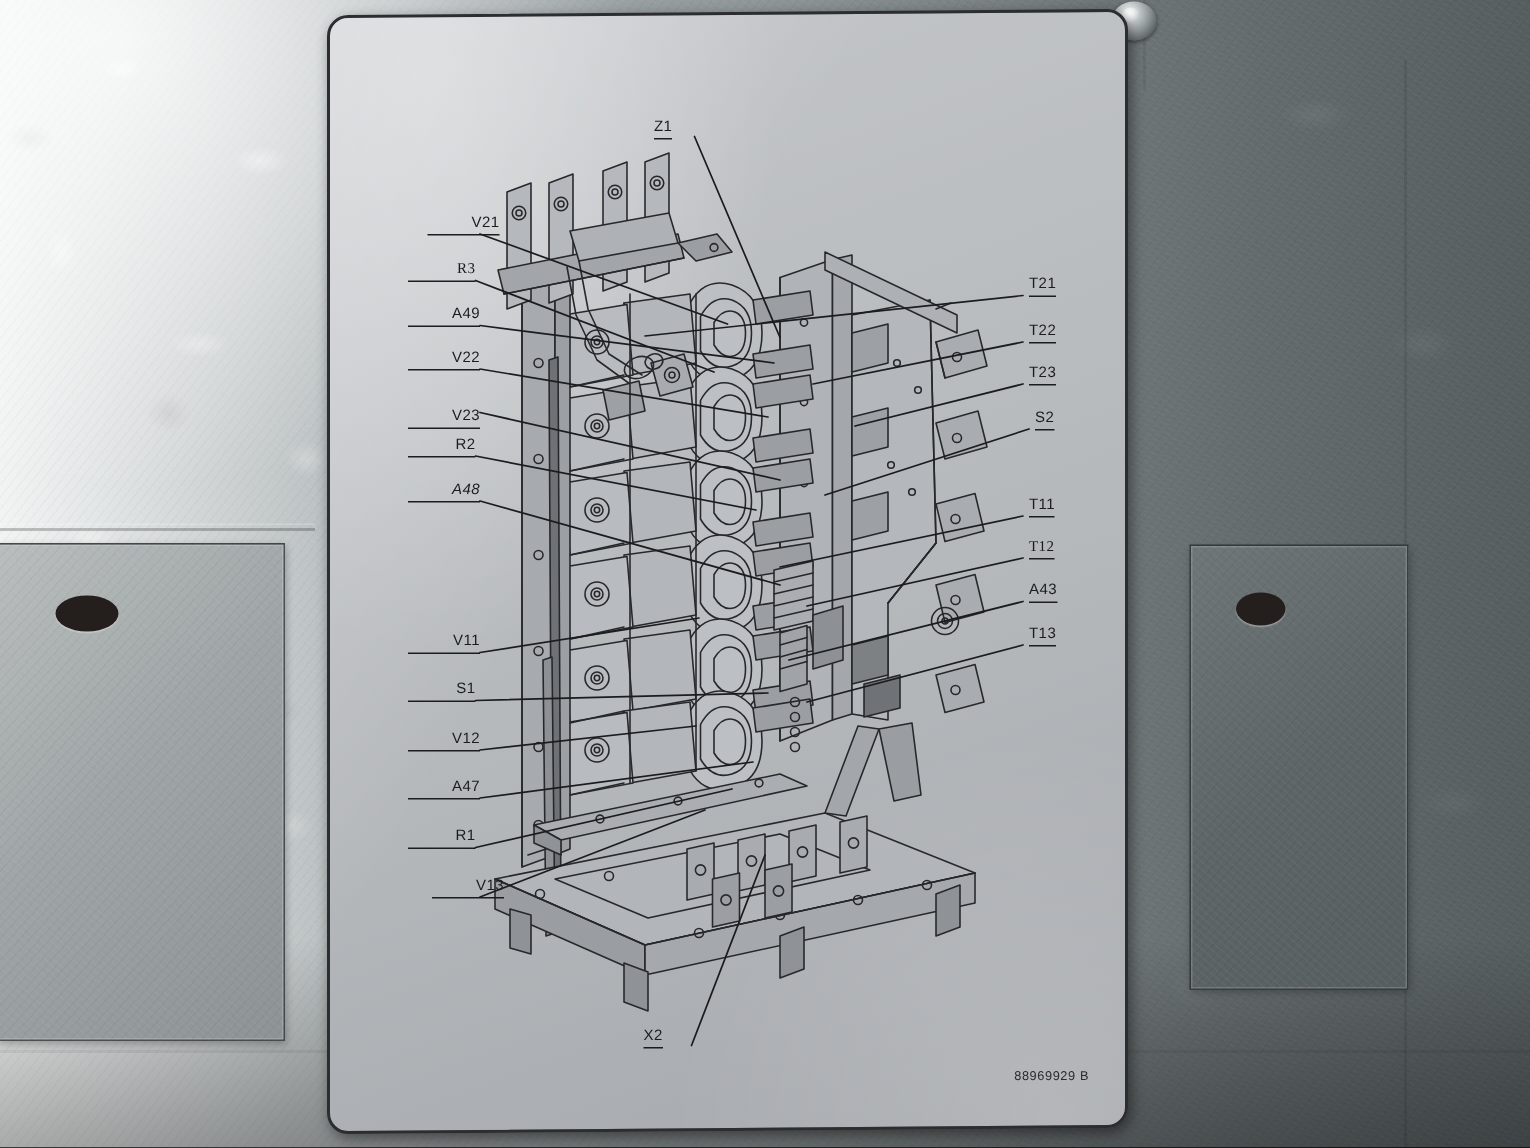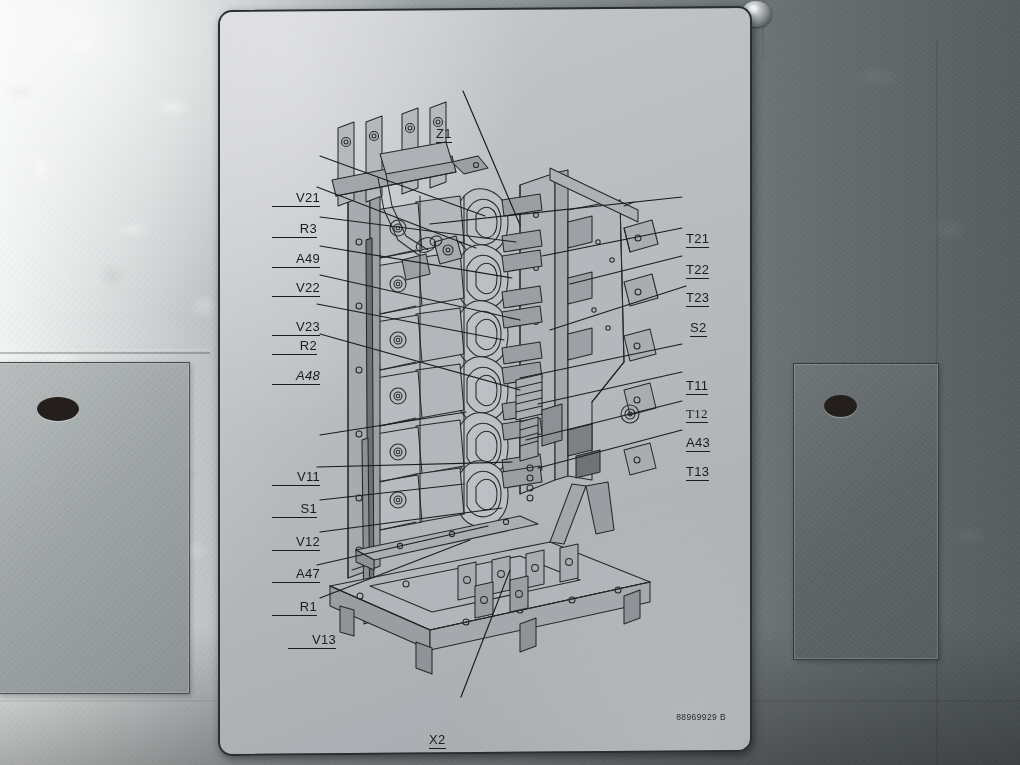--- a/index.html
+++ b/index.html
@@ -117,24 +117,23 @@
   }
   #nameplate .sheen2{
     position:absolute;right:-80px;bottom:-120px;width:420px;height:420px;
     background:radial-gradient(ellipse at 70% 70%, rgba(255,255,255,.16), rgba(255,255,255,0) 62%);
     pointer-events:none;
   }
   #plate-inner{position:absolute;inset:0;transform:skewY(0.45deg);}
 
   
   .lbl{
-    position:absolute;font-size:13px;color:#1a1c1e;letter-spacing:.3px;
+    position:absolute;font-size:10px;color:#1a1c1e;letter-spacing:.3px;
     padding-bottom:1px;border-bottom:1.4px solid #1a1c1e;line-height:1.05;
     white-space:nowrap;
-    margin-top:47px;
   }
   .lbl.r{text-align:right;}
   #partnum{
     position:absolute;right:24px;bottom:30px;font-size:8.5px;color:#2a2c2e;
     letter-spacing:.4px;
   }
   #drawing{position:absolute;left:0;top:0;width:530px;height:742px;}
   #leaders{position:absolute;left:0;top:0;width:530px;height:742px;}
 </style>
 </head>
@@ -437,22 +436,22 @@
           <path d="M462 334 L300 368"></path>
           <path d="M462 362 L318 394"></path>
           <path d="M462 391 L306 430"></path>
           <path d="M462 420 L318 458"></path>
 
           <path d="M243 81 L300 215"></path>
           <path d="M241 687 L290 560"></path>
         </g>
       </svg>
 
-      <div class="lbl r" style="left:52px;top:134px;width:48px;">V21</div>
-      <div class="lbl r" style="left:52px;top:165px;width:45px;">R3</div>
+      <div class="lbl r" style="left:65px;top:134px;width:48px;">V21</div>
+      <div class="lbl r" style="left:52px;top:165px;width:45px;font-family:Liberation Serif, serif;">R3</div>
       <div class="lbl r" style="left:52px;top:195px;width:48px;">A49</div>
       <div class="lbl r" style="left:52px;top:224px;width:48px;">V22</div>
       <div class="lbl r" style="left:52px;top:263px;width:48px;">V23</div>
       <div class="lbl r" style="left:52px;top:282px;width:45px;">R2</div>
       <div class="lbl r" style="left:52px;top:312px;width:48px;font-style:italic;">A48</div>
       <div class="lbl r" style="left:52px;top:413px;width:48px;">V11</div>
       <div class="lbl r" style="left:52px;top:445px;width:45px;">S1</div>
       <div class="lbl r" style="left:52px;top:478px;width:48px;">V12</div>
       <div class="lbl r" style="left:52px;top:510px;width:48px;">A47</div>
       <div class="lbl r" style="left:52px;top:543px;width:45px;">R1</div>

